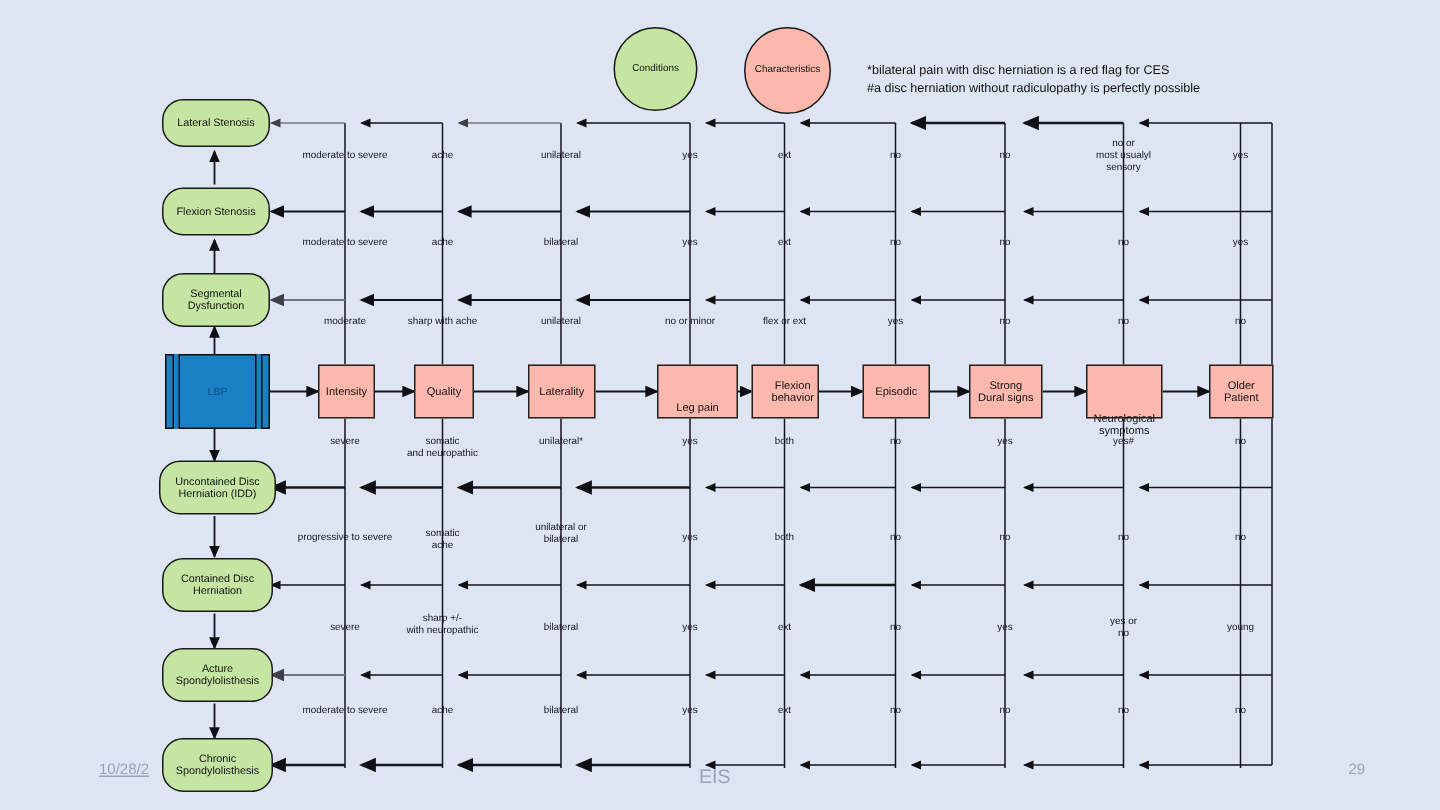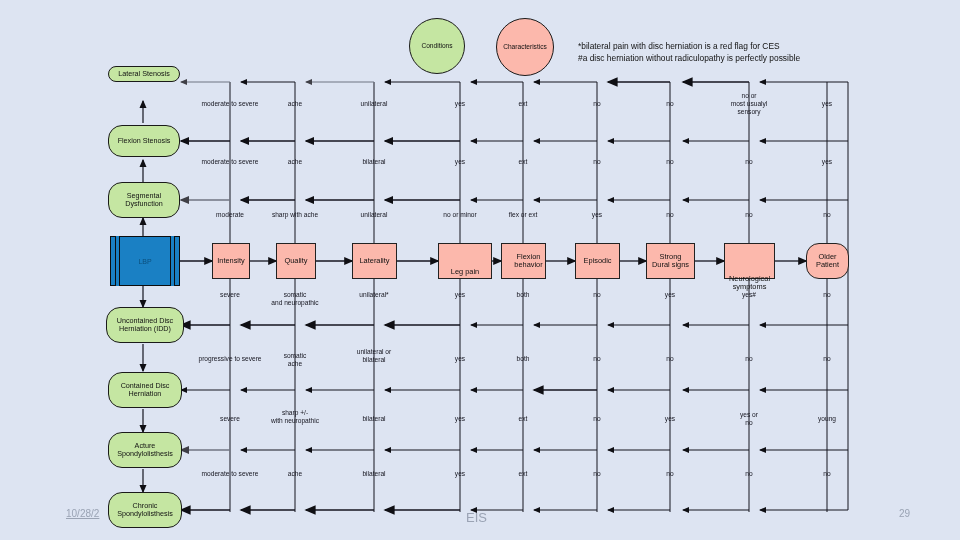--- a/index.html
+++ b/index.html
@@ -208,21 +208,21 @@
 
   <div class="node legend-circle lg-green" style="left:409px;top:18px;width:56px;height:56px;">
     <span>Conditions</span>
   </div>
   <div class="node legend-circle lg-pink" style="left:496px;top:18px;width:58px;height:58px;">
     <span>Characteristics</span>
   </div>
   <div class="note" style="left:578px;top:40px;">*bilateral pain with disc herniation is a red flag for CES
 #a disc herniation without radiculopathy is perfectly possible</div>
 
-  <div class="node cond" style="left:108px;top:66px;width:72px;height:16px;">
+  <div class="node cond" style="left:108px;top:66px;width:72px;height:32px;">
     <span>Lateral Stenosis</span>
   </div>
   <div class="node cond" style="left:108px;top:125px;width:72px;height:32px;">
     <span>Flexion Stenosis</span>
   </div>
   <div class="node cond" style="left:108px;top:182px;width:72px;height:36px;white-space:pre-line;">
     <span style="white-space:pre-line;">Segmental
 Dysfunction</span>
   </div>
   <div class="node cond" style="left:106px;top:307px;width:78px;height:36px;white-space:pre-line;">
@@ -269,21 +269,21 @@
     <span>Episodic</span>
   </div>
   <div class="node charbox" style="left:646px;top:243px;width:49px;height:36px;">
     <span style="white-space:pre-line;">Strong
 Dural signs</span>
   </div>
   <div class="node charbox" style="left:724px;top:243px;width:51px;height:36px;">
     <span style="white-space:pre-line;margin-top:43px;">Neurological
 symptoms</span>
   </div>
-  <div class="node charbox" style="left:806px;top:243px;width:43px;height:36px;border-radius:13px;">
+  <div class="node charbox" style="left:806px;top:243px;width:43px;height:36px;">
     <span style="white-space:pre-line;">Older
 Patient</span>
   </div>
 
   <div class="elab" style="left:230px;top:100px;">moderate to severe</div>
   <div class="elab" style="left:295px;top:100px;">ache</div>
   <div class="elab" style="left:374px;top:100px;">unilateral</div>
   <div class="elab" style="left:460px;top:100px;">yes</div>
   <div class="elab" style="left:523px;top:100px;">ext</div>
   <div class="elab" style="left:597px;top:100px;">no</div>

